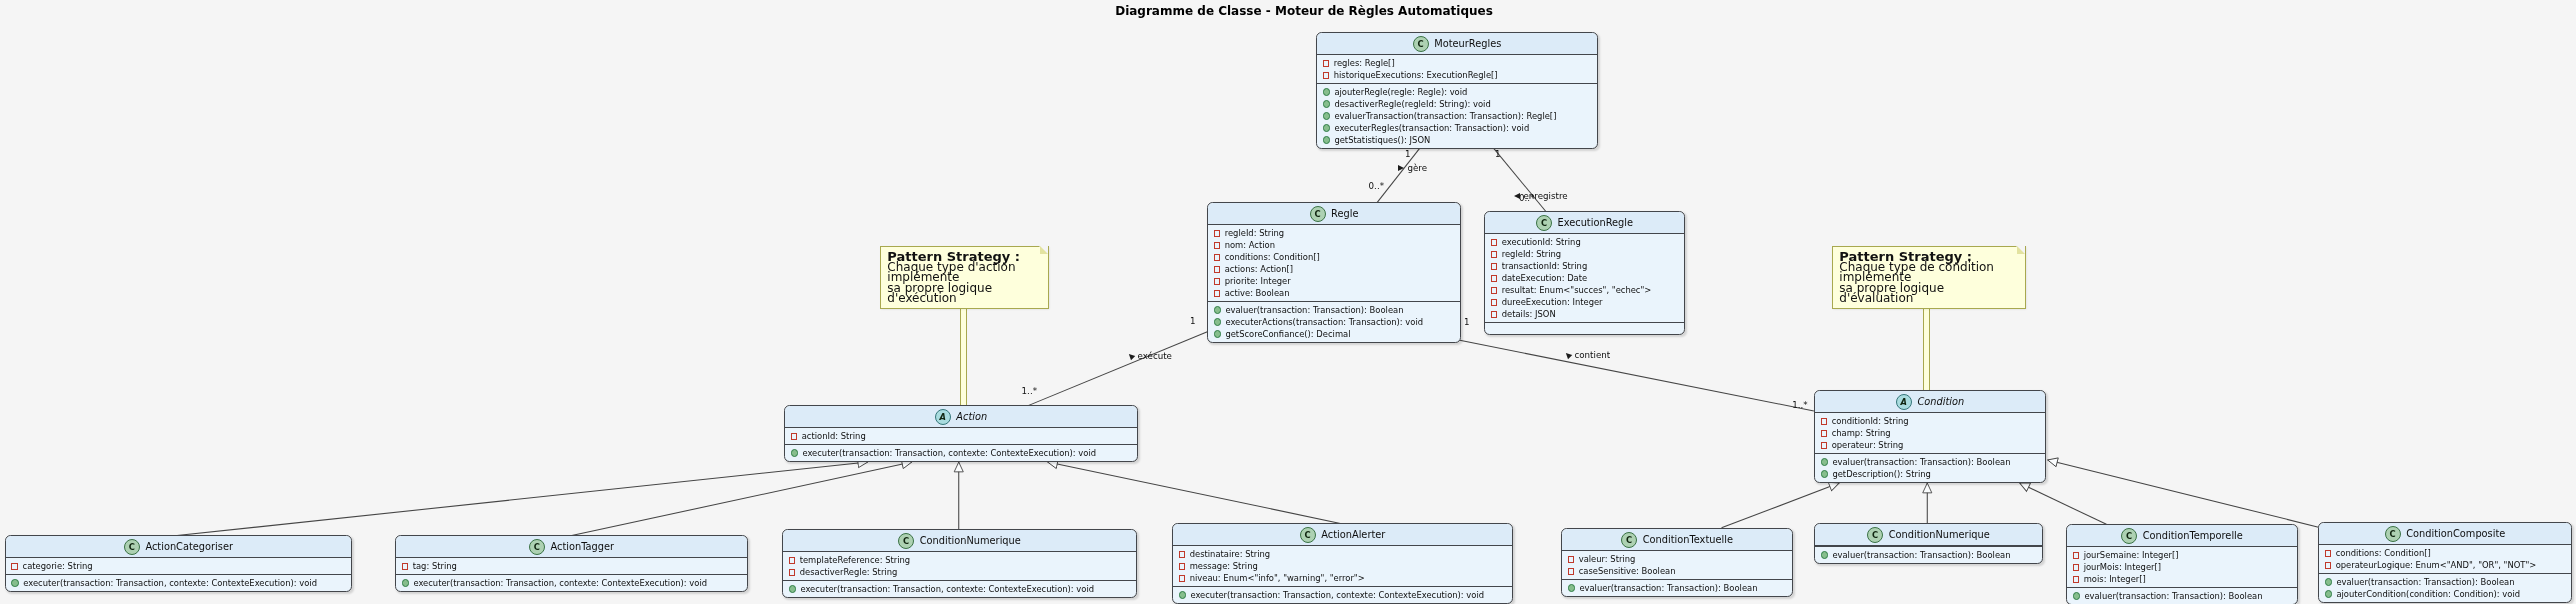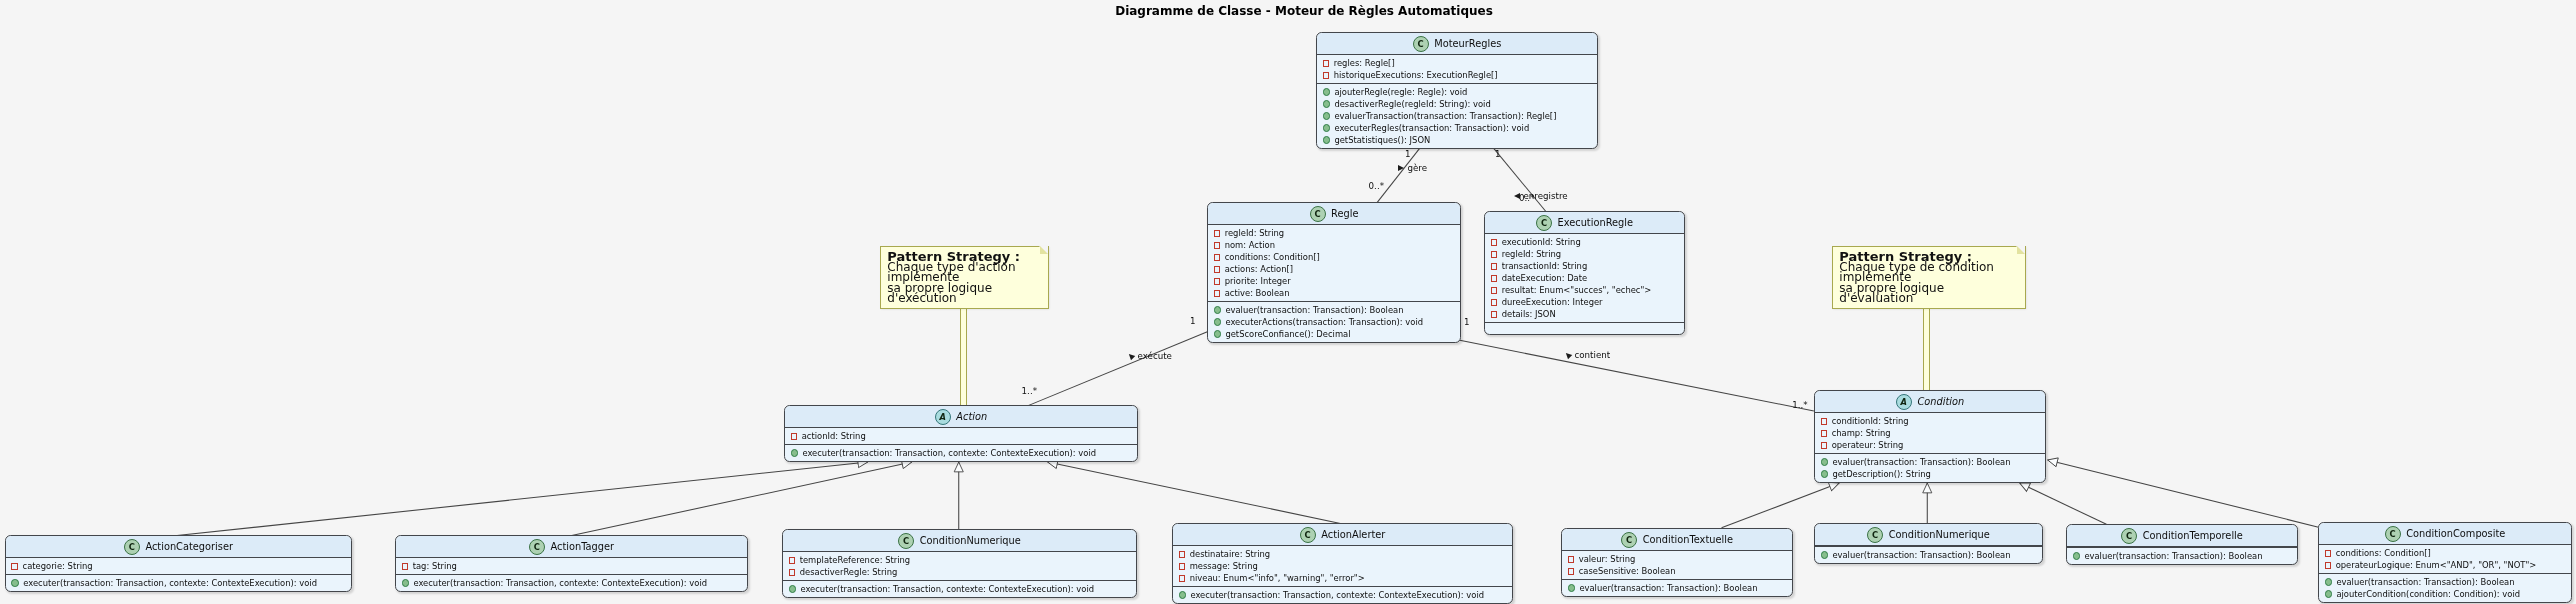--- a/index.html
+++ b/index.html
@@ -383,20 +383,34 @@
           <span class="mtext">evaluer(transaction: Transaction): Boolean</span>
         </div>
       </div>
   </div>
 
   <div class="cls" style="left:2066px;top:524px;width:230px;">
     <div class="cls-head">
       <span class="badge badge-c">C</span>
       <span class="cls-name">ConditionTemporelle</span>
     </div>
+    <div class="cls-sec attrs">
+        <div class="member">
+          <span class="vis private"></span>
+          <span class="mtext">jourSemaine: Integer[]</span>
+        </div>
+        <div class="member">
+          <span class="vis private"></span>
+          <span class="mtext">jourMois: Integer[]</span>
+        </div>
+        <div class="member">
+          <span class="vis private"></span>
+          <span class="mtext">mois: Integer[]</span>
+        </div>
+      </div>
     <div class="cls-sec methods">
         <div class="member">
           <span class="vis public"></span>
           <span class="mtext">evaluer(transaction: Transaction): Boolean</span>
         </div>
       </div>
   </div>
 
   <div class="cls" style="left:2318px;top:522px;width:252px;">
     <div class="cls-head">

